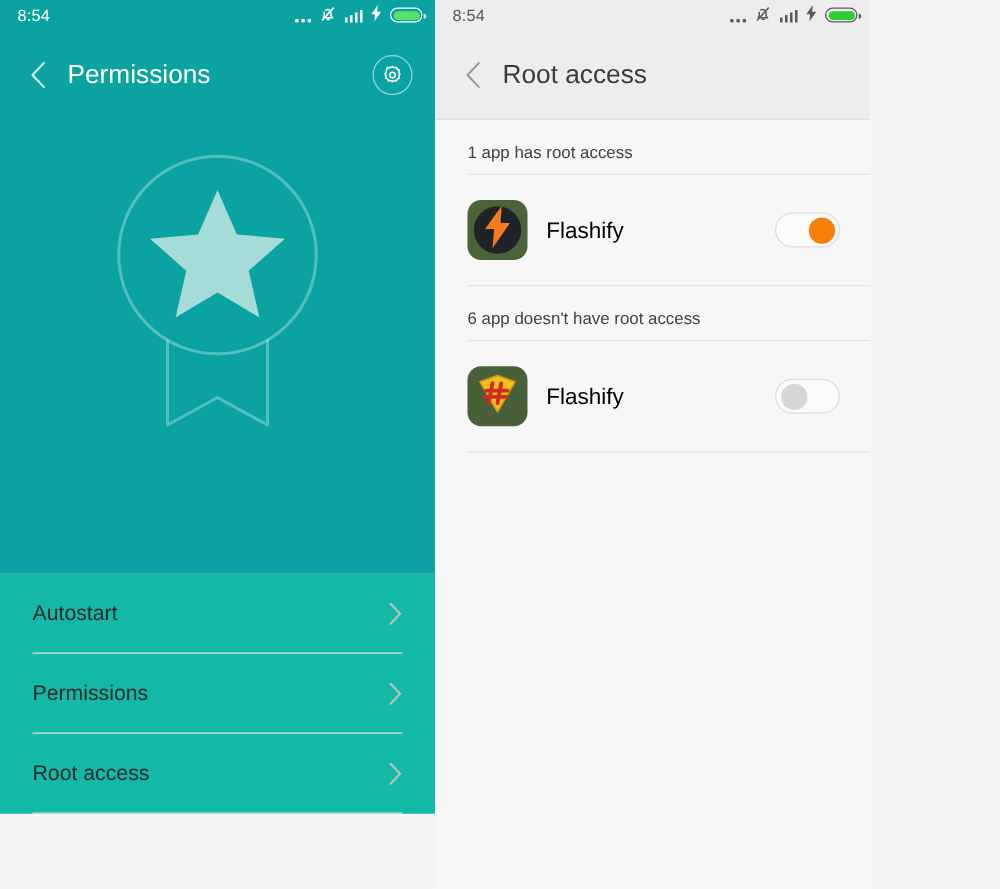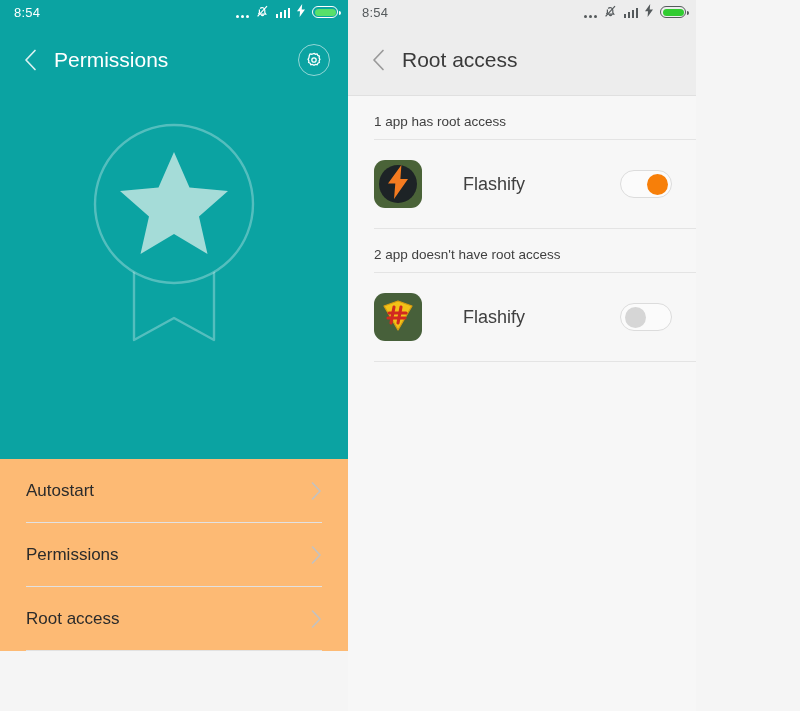--- a/index.html
+++ b/index.html
@@ -135,21 +135,21 @@
 
   .badge-art {
     position: absolute;
     left: 50%;
     top: 118px;
     transform: translateX(-50%);
   }
 
   
   .settings-list {
-    background: #fdba74;
+    background: #14b8a6;
   }
   .list-row {
     position: relative;
     height: 63px;
     display: flex;
     align-items: center;
     padding: 0 26px;
   }
   .list-row .label {
     font-size: 17px;
@@ -193,22 +193,22 @@
   .app-icon {
     width: 48px; height: 48px;
     border-radius: 11px;
     flex: 0 0 auto;
     position: relative;
     overflow: hidden;
   }
   .app-name {
     flex: 1 1 auto;
     font-size: 18px;
-    color: #404040;
-    margin-left: 41px;
+    color: #000000;
+    margin-left: 15px;
   }
 
   
   .toggle {
     position: relative;
     width: 52px; height: 28px;
     border-radius: 14px;
     border: 1px solid #dcdcdc;
     background: #fbfbfb;
     flex: 0 0 auto;
@@ -414,21 +414,21 @@
             </svg>
         </span>
       </span>
       <span class="app-name">Flashify</span>
       <span class="toggle on">
         <span class="knob"></span>
       </span>
     </div>
     <div class="section-divider"></div>
 
-    <div class="section-head">2 app doesn't have root access</div>
+    <div class="section-head">6 app doesn't have root access</div>
     <div class="section-divider"></div>
 
     <div class="app-row">
       <span class="app-icon ic-supersu">
         <span class="shield">
           <svg width="36" height="36" viewBox="0 0 36 36">
             <path d="M4 9 L18 4 L32 9 L18 33 Z" fill="#f2c218" stroke="#d89c10" stroke-width="1.3" stroke-linejoin="round"></path>
             <g stroke="#d12a20" stroke-width="3.1" stroke-linecap="round">
               <path d="M14 10 L11 26"></path>
               <path d="M21 10 L18 26"></path>

